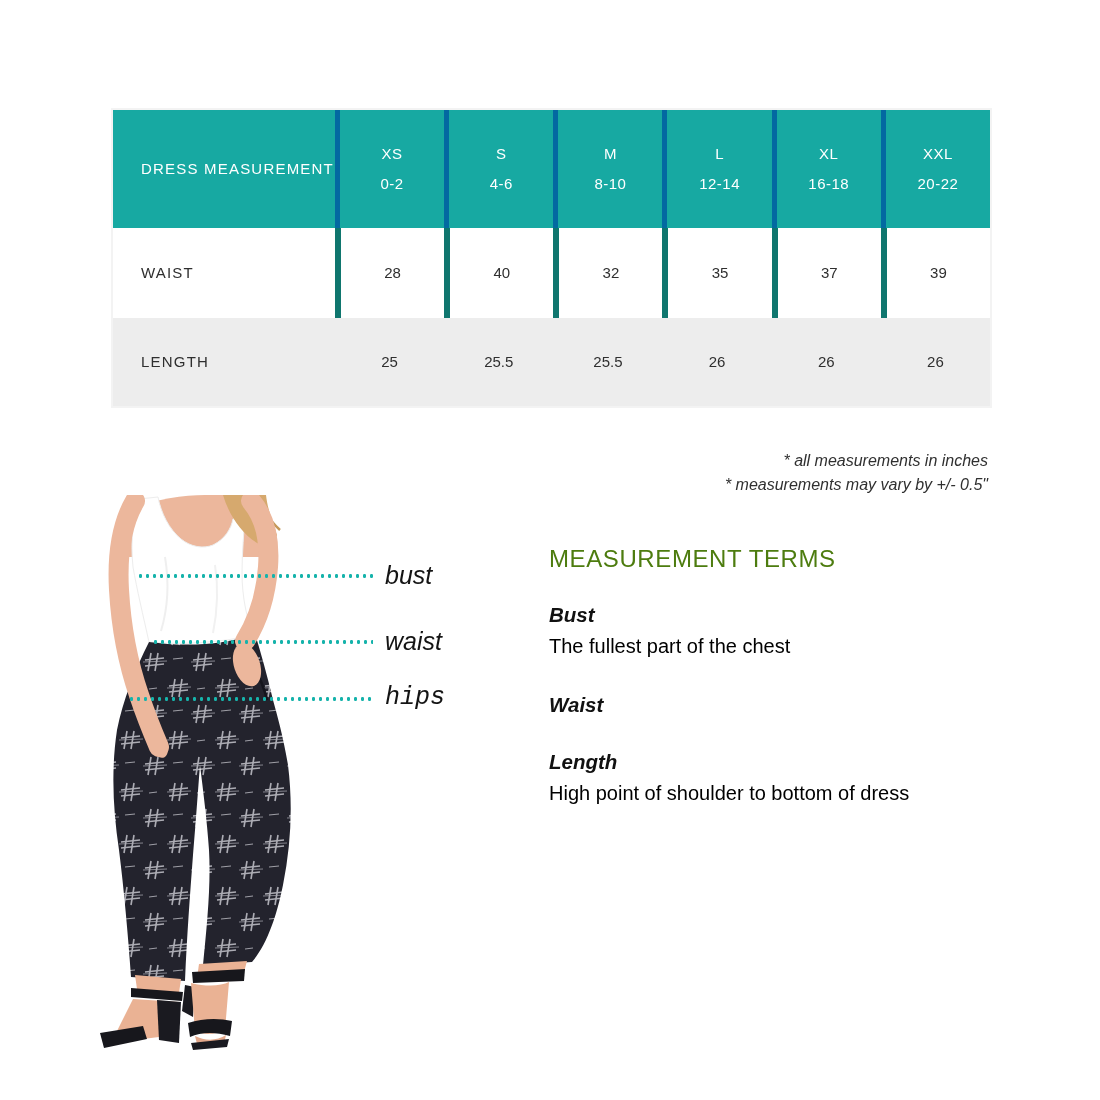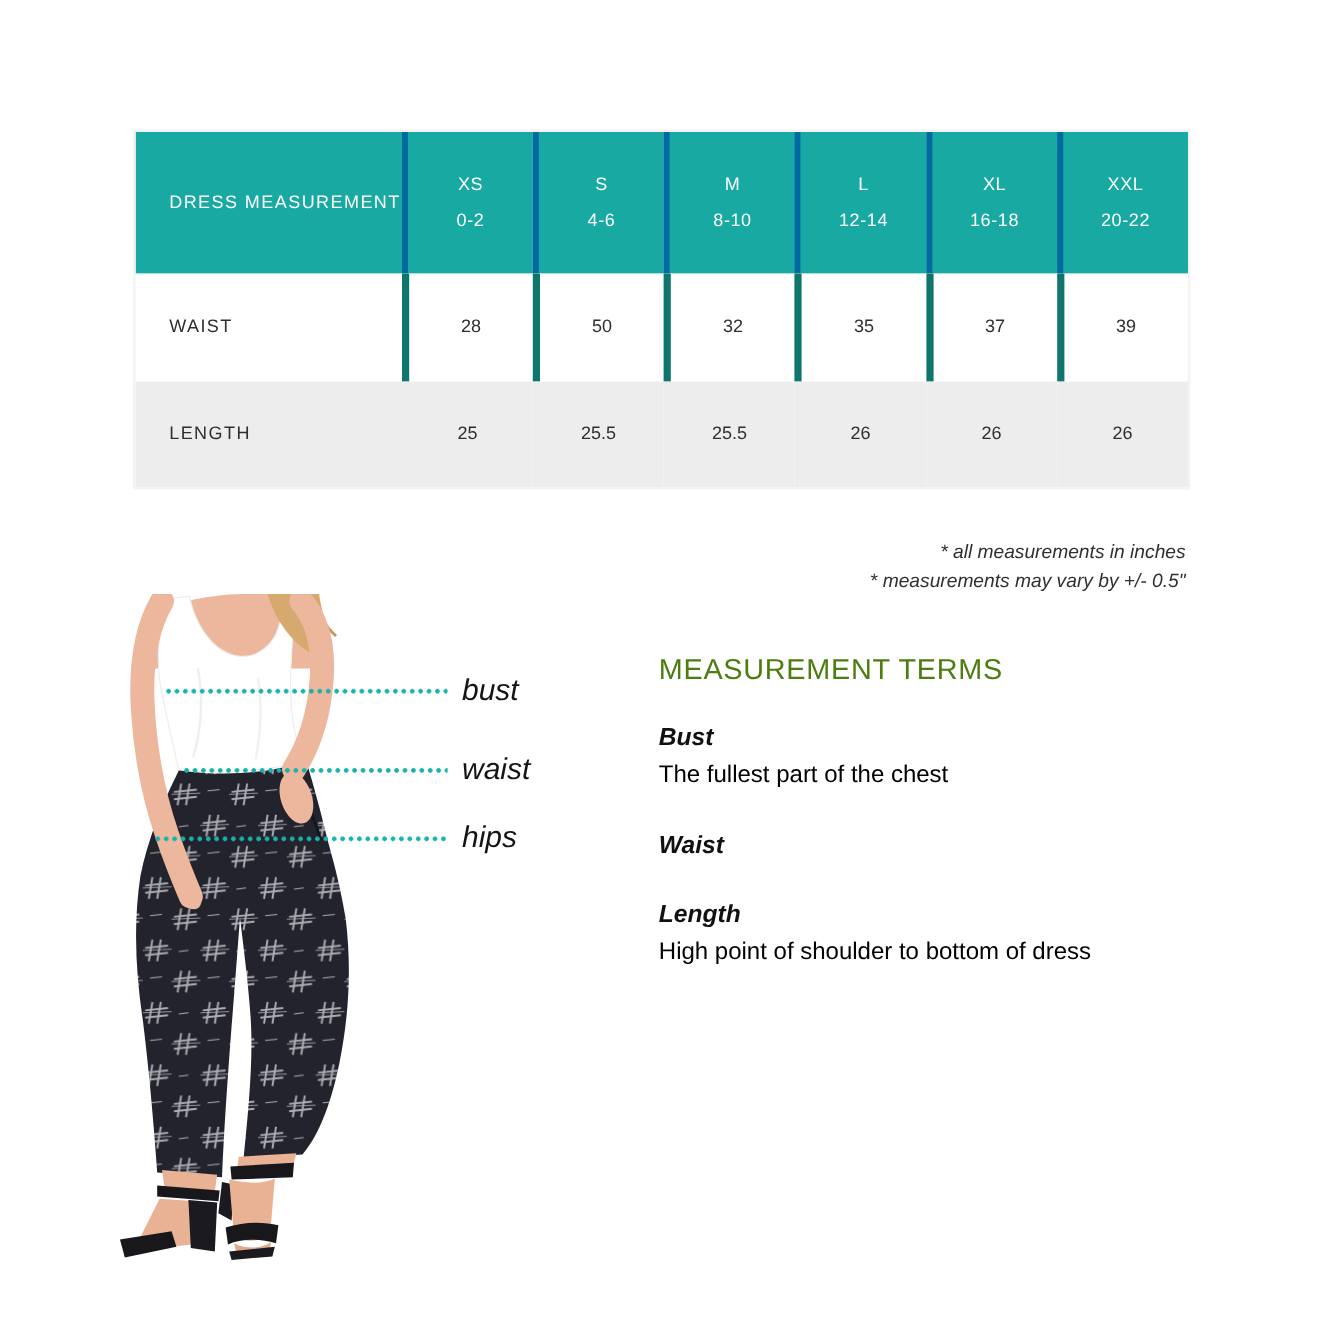--- a/index.html
+++ b/index.html
@@ -34,21 +34,21 @@
     background-image:radial-gradient(circle,#16b3ab 1.7px,transparent 2px);
     background-size:7px 4px;background-repeat:repeat-x;
   }
   .dot-bust{left:137px;top:574px;width:236px;}
   .dot-waist{left:152px;top:640px;width:221px;}
   .dot-hips{left:128px;top:697px;width:245px;}
   .fig-label{
     position:absolute;left:385px;font-style:italic;font-size:25px;
     color:#141414;line-height:28px;
   }
-  .lab-bust{top:561px;} .lab-waist{top:627px;} .lab-hips{top:684px;}
+  .lab-bust{top:561px;} .lab-waist{top:627px;} .lab-hips{top:684px;font-family:Liberation Mono, monospace;}
   
   .terms{position:absolute;left:549px;top:544px;width:480px;}
   .terms h2{
     margin:0;font-size:24px;font-weight:400;letter-spacing:.6px;
     color:#4d7c0f;line-height:30px;
   }
   .term{margin-top:31px;}
   .term:first-of-type{margin-top:28px;}
   .term .name{font-size:20.5px;font-weight:bold;font-style:italic;color:#111;line-height:26px;}
   .term .desc{font-size:20px;color:#000000;line-height:30px;margin-top:3px;}
@@ -85,21 +85,21 @@
     </div>
     <div class="cell head sep">
       <span>XXL</span>
       <span>20-22</span>
     </div>
 
     <div class="cell r-waist rowlabel">
       <span>WAIST</span>
     </div>
     <div class="cell r-waist sep">28</div>
-    <div class="cell r-waist sep">50</div>
+    <div class="cell r-waist sep">40</div>
     <div class="cell r-waist sep">32</div>
     <div class="cell r-waist sep">35</div>
     <div class="cell r-waist sep">37</div>
     <div class="cell r-waist sep">39</div>
 
     <div class="cell r-length rowlabel">
       <span>LENGTH</span>
     </div>
     <div class="cell r-length">25</div>
     <div class="cell r-length">25.5</div>

